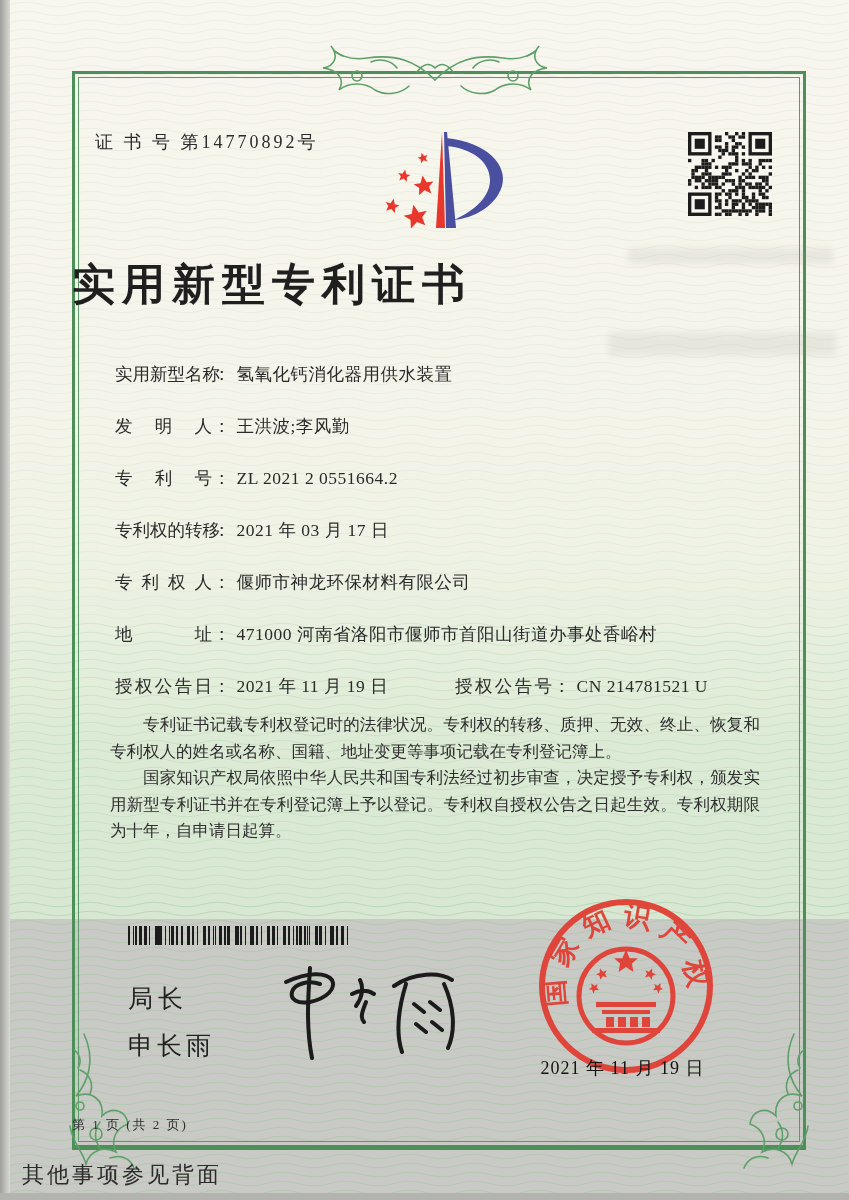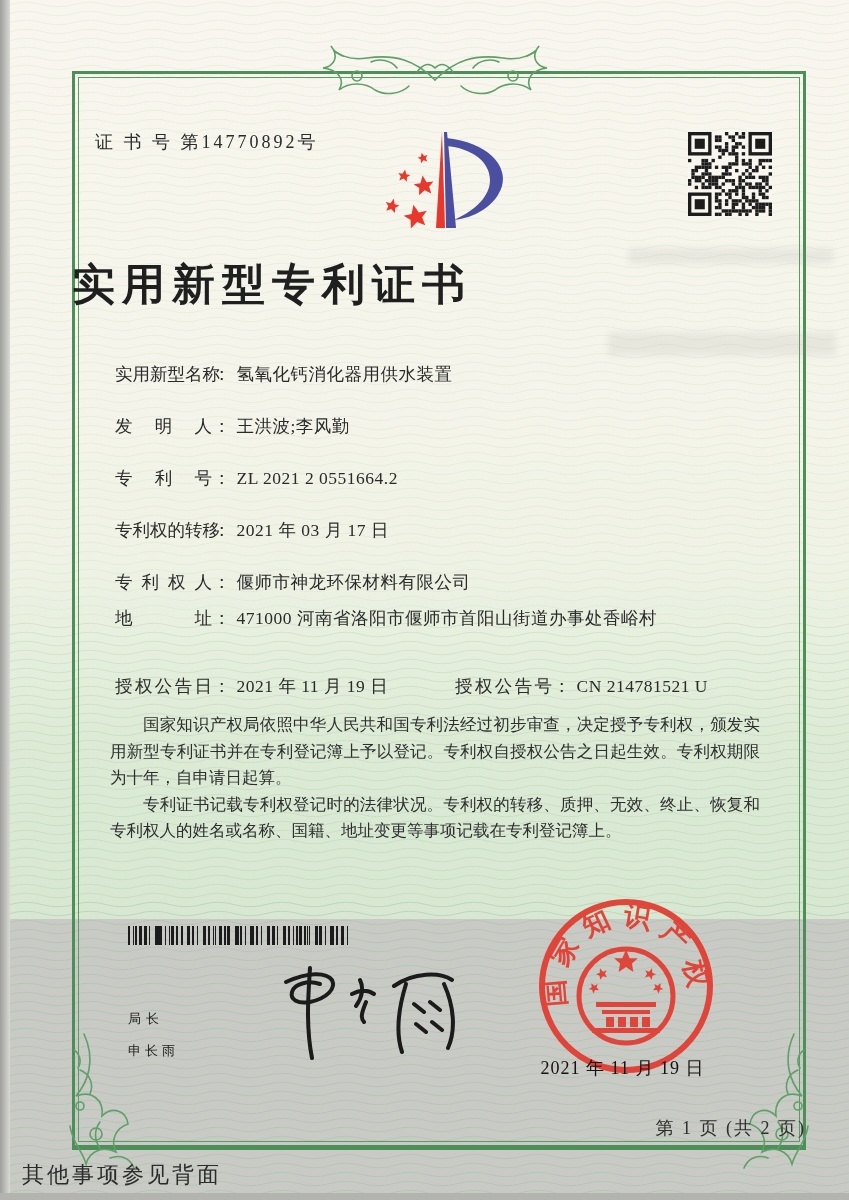--- a/index.html
+++ b/index.html
@@ -36,45 +36,45 @@
   .title{
     position:absolute;left:62px;top:256px;width:734px;
     font-size:43px;font-weight:700;letter-spacing:7px;color:#1f1f1f;
   }
   .row{position:absolute;left:105px;font-size:17.5px;white-space:nowrap;color:#2a2a2a;}
   .row .lbl{display:inline-block;width:97px;text-align:justify;text-align-last:justify;}
   .row .colon{display:inline-block;margin:0 6px 0 1px;}
   .row .val{letter-spacing:0.5px;}
   .row .grp2{position:absolute;left:340px;top:0;white-space:nowrap;}
   .r1{top:362px;} .r2{top:414px;} .r3{top:466px;} .r4{top:518px;}
-  .r5{top:570px;} .r6{top:606px;} .r7{top:674px;}
+  .r5{top:570px;} .r6{top:622px;} .r7{top:674px;}
 
   .paras{position:absolute;left:100px;top:712px;width:650px;
     font-size:16.5px;line-height:26.5px;text-align:justify;color:#2e2e2e;}
   .paras p{margin:0;text-indent:2em;}
 
   .smudge{position:absolute;background:#8a8a88;opacity:0.12;filter:blur(3px);border-radius:4px;}
 
   .barcode{
     position:absolute;left:118px;top:926px;width:220px;height:19px;
     background:
       repeating-linear-gradient(90deg,#1c1c1c 0 2px,transparent 2px 5px,#1c1c1c 5px 6px,transparent 6px 11px,#1c1c1c 11px 14px,transparent 14px 16px),
       repeating-linear-gradient(90deg,transparent 0 7px,#1c1c1c 7px 9px,transparent 9px 18px,#1c1c1c 18px 19px,transparent 19px 23px);
   }
 
-  .director{position:absolute;left:118px;top:982px;font-size:13px;letter-spacing:5px;color:#222;margin-top:28px;}
+  .director{position:absolute;left:118px;top:982px;font-size:25px;letter-spacing:5px;color:#222;}
   .director .name{margin-top:14px;letter-spacing:4px;}
   .signature{position:absolute;left:238px;top:950px;}
 
   .seal{position:absolute;left:520px;top:898px;}
   .seal-date{position:absolute;left:505px;top:1056px;width:215px;text-align:center;
     font-size:18px;color:#171212;letter-spacing:1px;}
 
-  .page-info{position:absolute;left:62px;top:1116px;width:734px;text-align:right;
-    font-size:18px;color:#2e2e2e;letter-spacing:2px;}
+  .page-info{position:absolute;left:62px;top:1116px;width:734px;text-align:left;
+    font-size:13px;color:#2e2e2e;letter-spacing:2px;}
   .footer-note{position:absolute;left:12px;top:1160px;width:839px;text-align:left;
     font-size:22px;color:#2b2b2b;letter-spacing:3px;}
 </style>
 </head>
 <body>
 
 <div class="scan-edge-left"></div>
 <div class="scan-edge-bottom"></div>
 
 <div class="sheet">
@@ -409,22 +409,22 @@
     <span class="lbl">地址</span><span class="colon">：</span><span class="val">471000 河南省洛阳市偃师市首阳山街道办事处香峪村</span>
   </div>
   <div class="row r7">
     <span class="lbl">授权公告日</span><span class="colon">：</span><span class="val">2021 年 11 月 19 日</span>
     <span class="grp2">
       <span class="lbl">授权公告号</span><span class="colon">：</span><span class="val">CN 214781521 U</span>
     </span>
   </div>
 
   <div class="paras">
+    <p>专利证书记载专利权登记时的法律状况。专利权的转移、质押、无效、终止、恢复和专利权人的姓名或名称、国籍、地址变更等事项记载在专利登记簿上。</p>
     <p>国家知识产权局依照中华人民共和国专利法经过初步审查，决定授予专利权，颁发实用新型专利证书并在专利登记簿上予以登记。专利权自授权公告之日起生效。专利权期限为十年，自申请日起算。</p>
-    <p>专利证书记载专利权登记时的法律状况。专利权的转移、质押、无效、终止、恢复和专利权人的姓名或名称、国籍、地址变更等事项记载在专利登记簿上。</p>
   </div>
 
   <div class="barcode"></div>
 
   <div class="director">
     <div>局长</div>
     <div class="name">申长雨</div>
   </div>
 
   <svg class="signature" width="220" height="120" viewBox="0 0 220 120">

